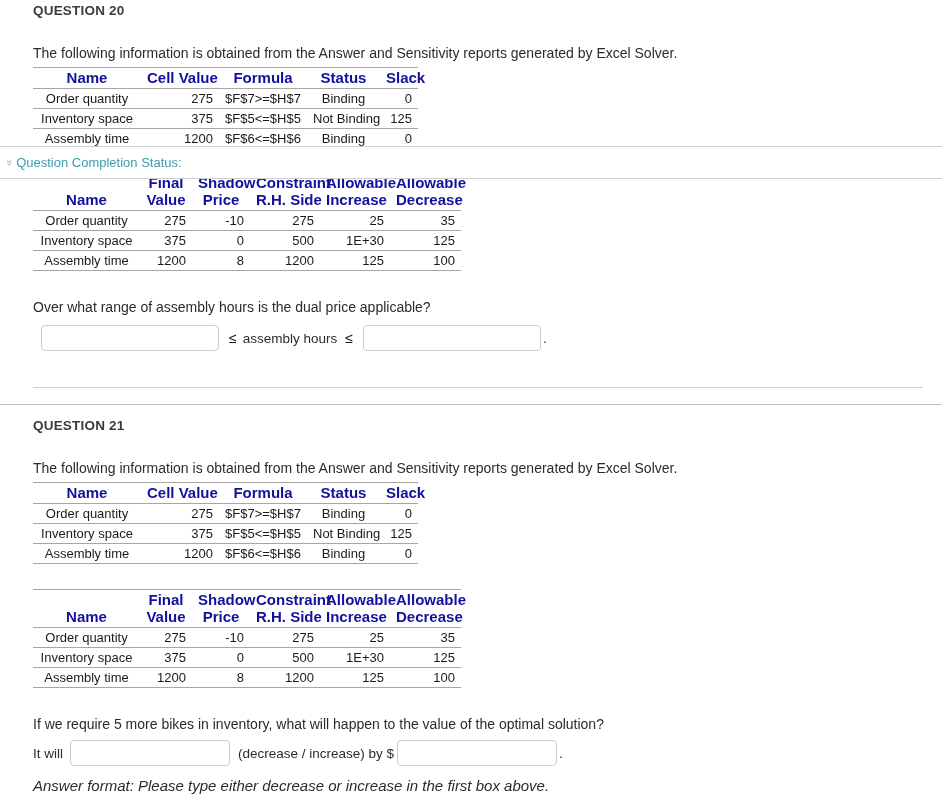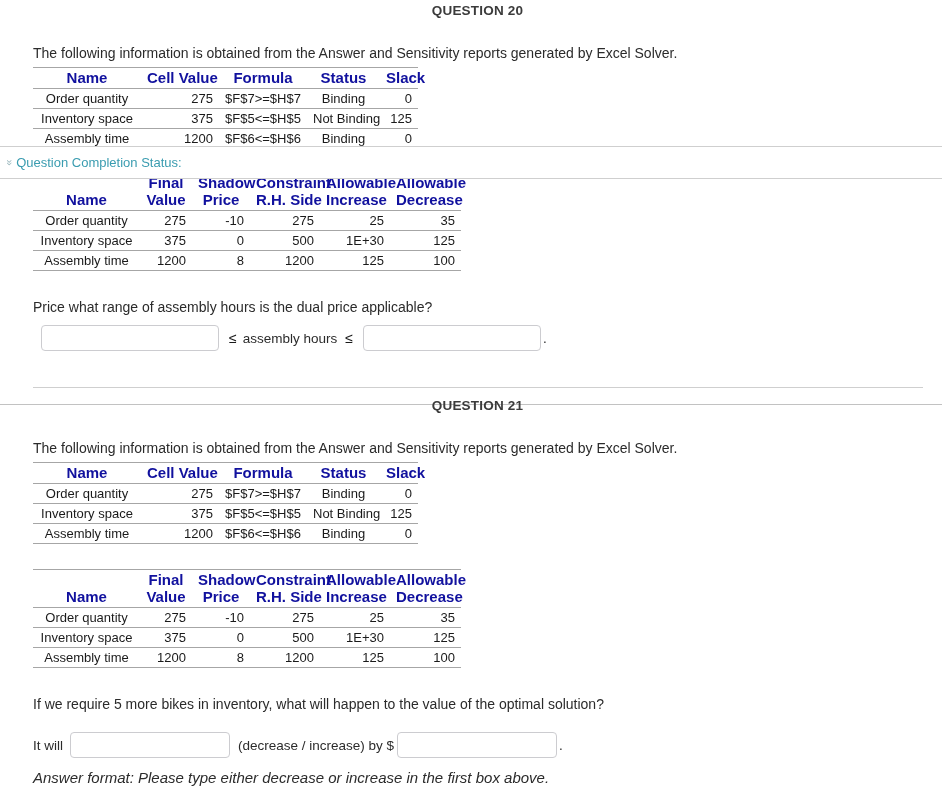--- a/index.html
+++ b/index.html
@@ -26,21 +26,20 @@
   .q-inner {
     padding-left: 33px;
     padding-right: 20px;
   }
   .q-title {
     font-weight: bold;
     font-size: 13.5px;
     color: #3b3b3b;
     letter-spacing: .2px;
     margin: 0;
-    text-align: center;
   }
   .q-intro {
     font-size: 14px;
     color: #2b2b2b;
     margin: 0;
     white-space: nowrap;
   }
 
   
   .xl-table {
@@ -278,21 +277,21 @@
           <td class="num">125</td>
           <td class="num">100</td>
         </tr>
       </tbody>
     </table>
   </div>
 </div>
 
 <div class="q-block" style="top:299px;">
   <div class="q-inner">
-    <div class="q-intro">Price what range of assembly hours is the dual price applicable?</div>
+    <div class="q-intro">Over what range of assembly hours is the dual price applicable?</div>
 
     <div class="answer-line" style="margin-top:10px;">
       <input class="txt-input" style="width: 178px; margin-left: 8px;" type="text" placeholder="">
       <span class="ineq" style="margin-left:8px;">≤</span>
       <span style="margin-left:4px;">assembly hours</span>
       <span class="ineq" style="margin-left:6px;">≤</span>
       <input class="txt-input" style="width: 178px; margin-left: 8px;" type="text" placeholder="">
       <span style="margin-left:2px;">.</span>
     </div>
   </div>
@@ -301,21 +300,21 @@
 <div class="status-bar">
   <div class="status-link">
     <span class="chev">»</span>
     <span>Question Completion Status:</span>
   </div>
 </div>
 
 <div class="hr-indent" style="top:387px;"></div>
 <div class="hr-full" style="top:404px;"></div>
 
-<div class="q-block" style="top:395px;">
+<div class="q-block" style="top:415px;">
   <div class="q-inner">
     <div class="q-title" style="margin-top:3px;">QUESTION 21</div>
 
     <div class="q-intro" style="margin-top:27px;">The following information is obtained from the Answer and Sensitivity reports generated by Excel Solver.</div>
 
     <table class="xl-table answer-table" style="margin-top:6px;">
       <colgroup>
         <col class="c-name">
           <col class="c-cell">
           <col class="c-form">
@@ -406,21 +405,21 @@
           <td class="num">8</td>
           <td class="num">1200</td>
           <td class="num">125</td>
           <td class="num">100</td>
         </tr>
       </tbody>
     </table>
 
     <div class="q-intro" style="margin-top:28px;">If we require 5 more bikes in inventory, what will happen to the value of the optimal solution?</div>
 
-    <div class="answer-line" style="margin-top:20px;">
+    <div class="answer-line" style="margin-top:8px;">
       <span>It will</span>
       <input class="txt-input" style="width: 160px; margin-left: 7px;" type="text" placeholder="">
       <span style="margin-left:8px;">(decrease / increase) by $</span>
       <input class="txt-input" style="width: 160px; margin-left: 3px;" type="text" placeholder="">
       <span style="margin-left:2px;">.</span>
     </div>
 
     <div class="note-italic" style="margin-top:11px;">Answer format: Please type either decrease or increase in the first box above.</div>
   </div>
 </div>

